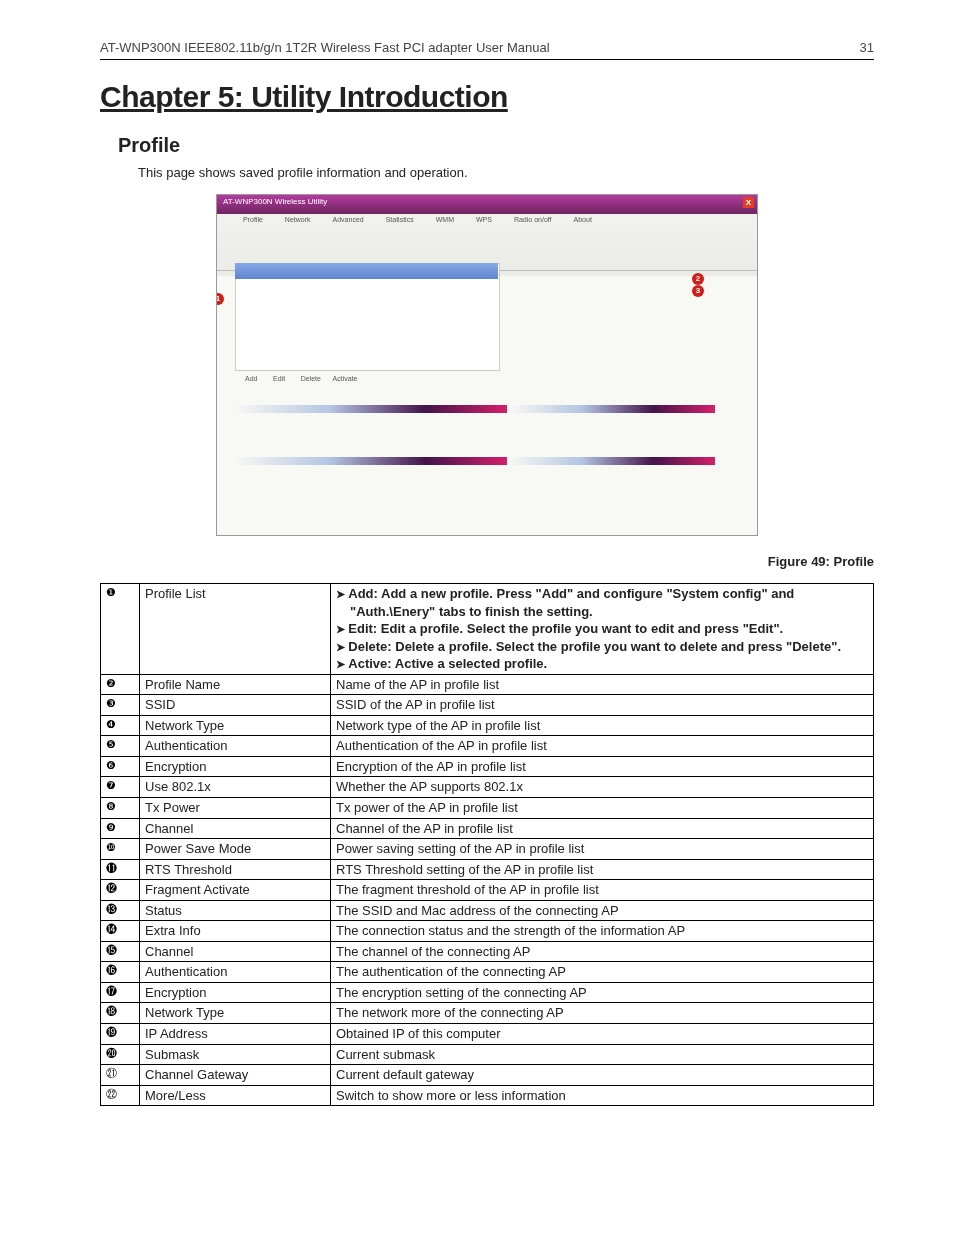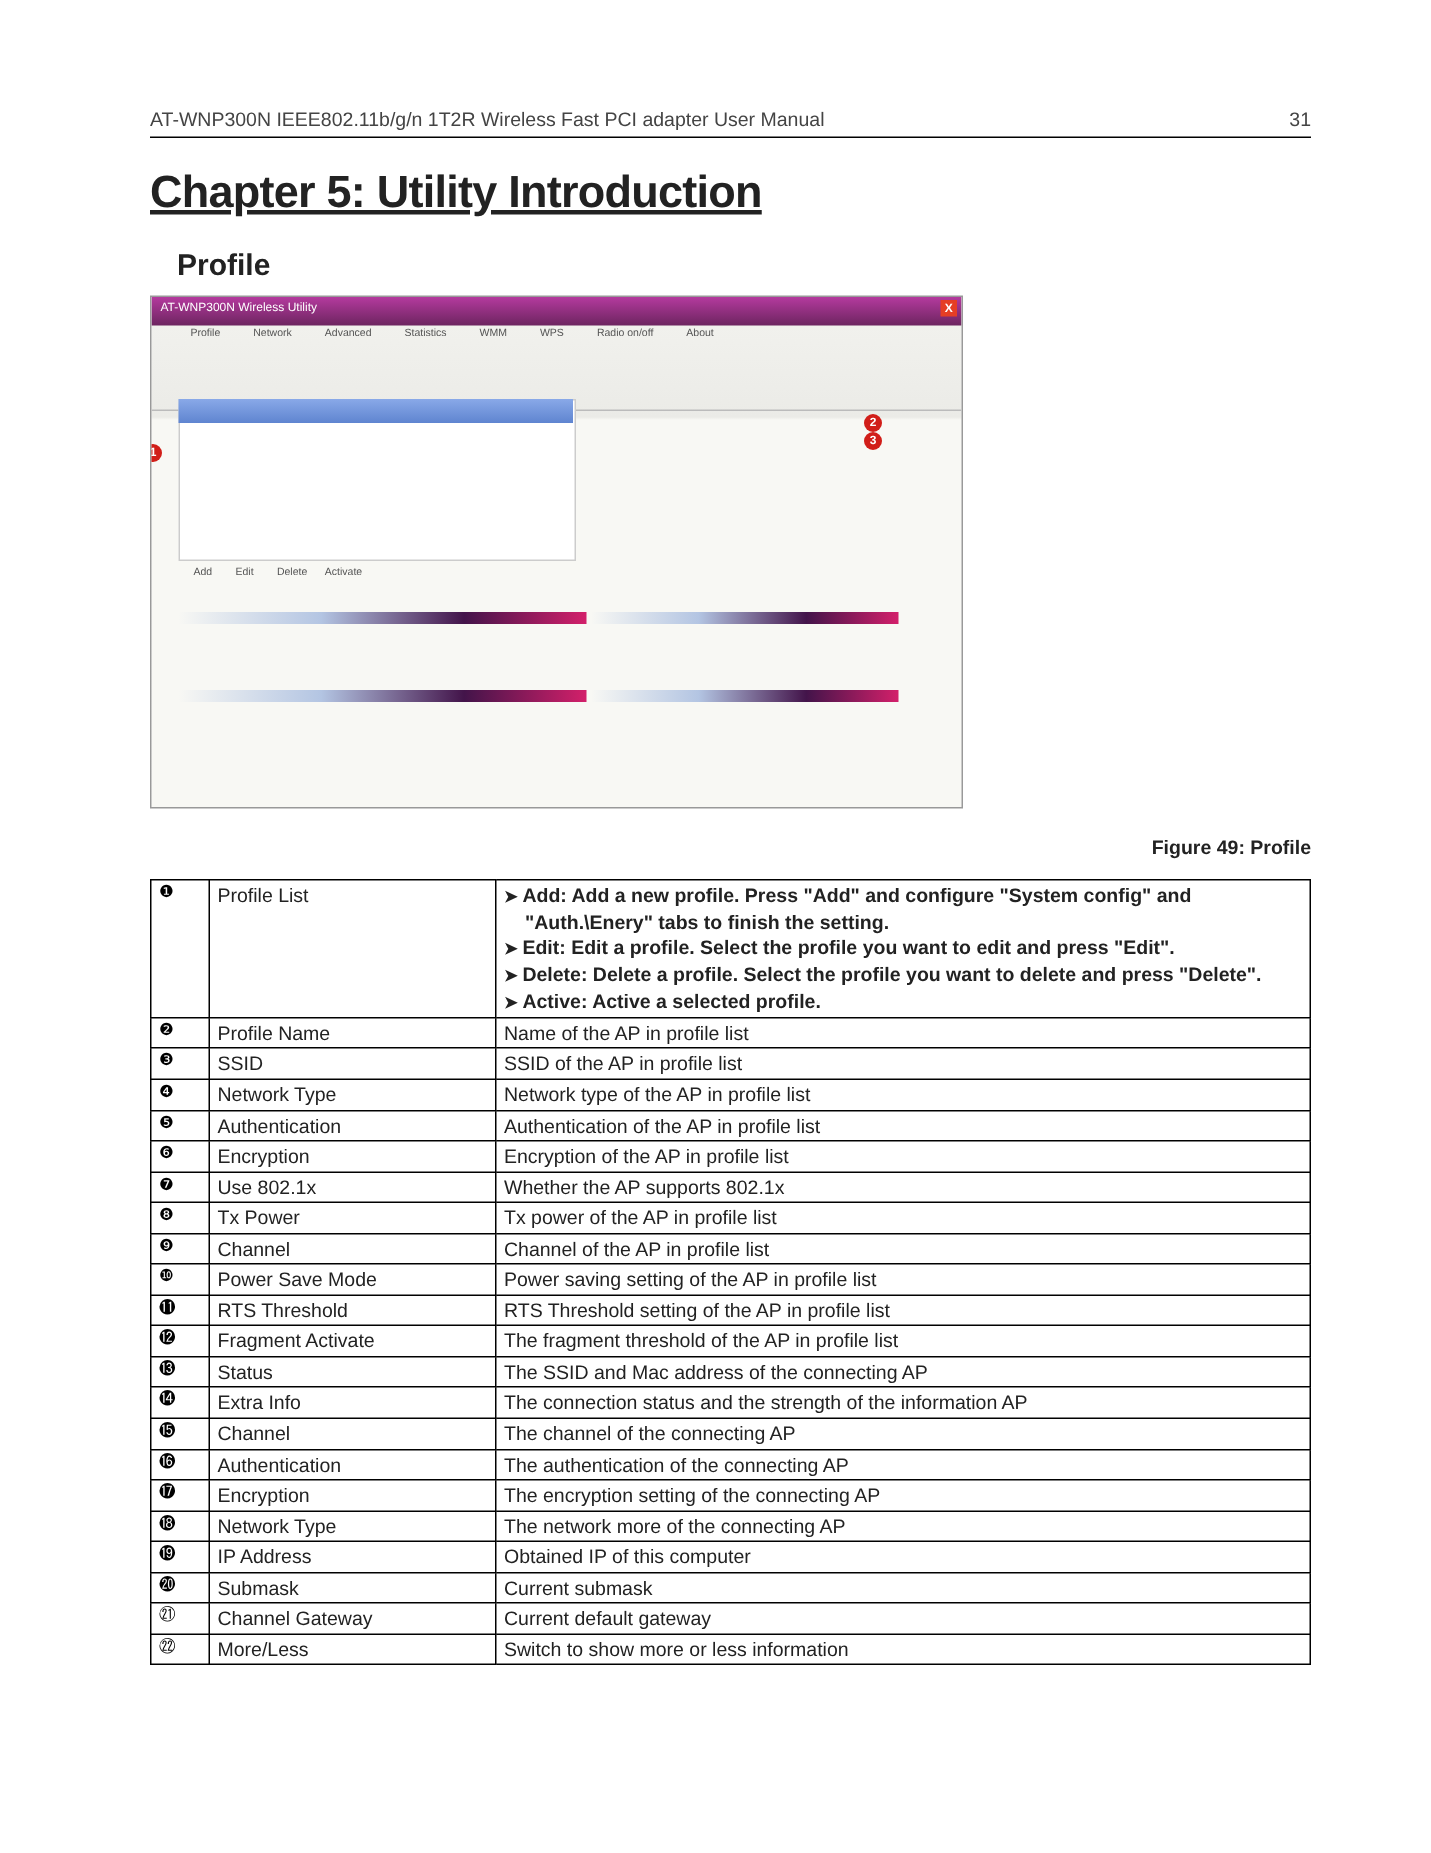--- a/index.html
+++ b/index.html
@@ -14,21 +14,20 @@
     margin: 0 auto;
     box-sizing: border-box;
     padding: 40px 80px 60px 100px;
   }
   .header-row {
     display: flex;
     justify-content: space-between;
     font-size: 13px;
     color: #444;
     margin-bottom: 4px;
-    margin-top: 32px;
   }
   .header-rule {
     border: none;
     border-top: 1px solid #000;
     margin: 0 0 20px 0;
   }
   h1.chapter {
     font-size: 30px;
     font-weight: bold;
     margin: 12px 0 20px 0;
@@ -39,21 +38,21 @@
     font-size: 20px;
     font-weight: bold;
     margin: 0 0 8px 18px;
   }
   p.intro {
     font-size: 13px;
     margin: 0 0 14px 38px;
   }
   .figure-wrap {
     display: flex;
-    justify-content: flex-start;
+    justify-content: center;
     margin-bottom: 8px;
   }
   .figure-placeholder {
     width: 540px;
     height: 340px;
     background: linear-gradient(180deg,#f3f3ef 0%,#ebebe7 80px,#f8f8f4 82px,#f8f8f4 100%);
     border: 1px solid #999;
     position: relative;
     font-size: 7px;
     color: #333;
@@ -128,20 +127,21 @@
   <div class="header-row">
     <span>AT-WNP300N IEEE802.11b/g/n 1T2R Wireless Fast PCI adapter User Manual</span>
     <span>31</span>
   </div>
   <hr class="header-rule">
 
   <h1 class="chapter">Chapter 5: Utility Introduction</h1>
 
   <h2 class="section">Profile</h2>
 
+  <p class="intro">This page shows saved profile information and operation.</p>
 
   <div class="figure-wrap">
     <div class="figure-placeholder">
       <div class="fp-title">AT-WNP300N Wireless Utility</div>
       <div class="fp-close">X</div>
       <div class="fp-toolbar">
         <div>Profile</div>
         <div>Network</div>
         <div>Advanced</div>
         <div>Statistics</div>

